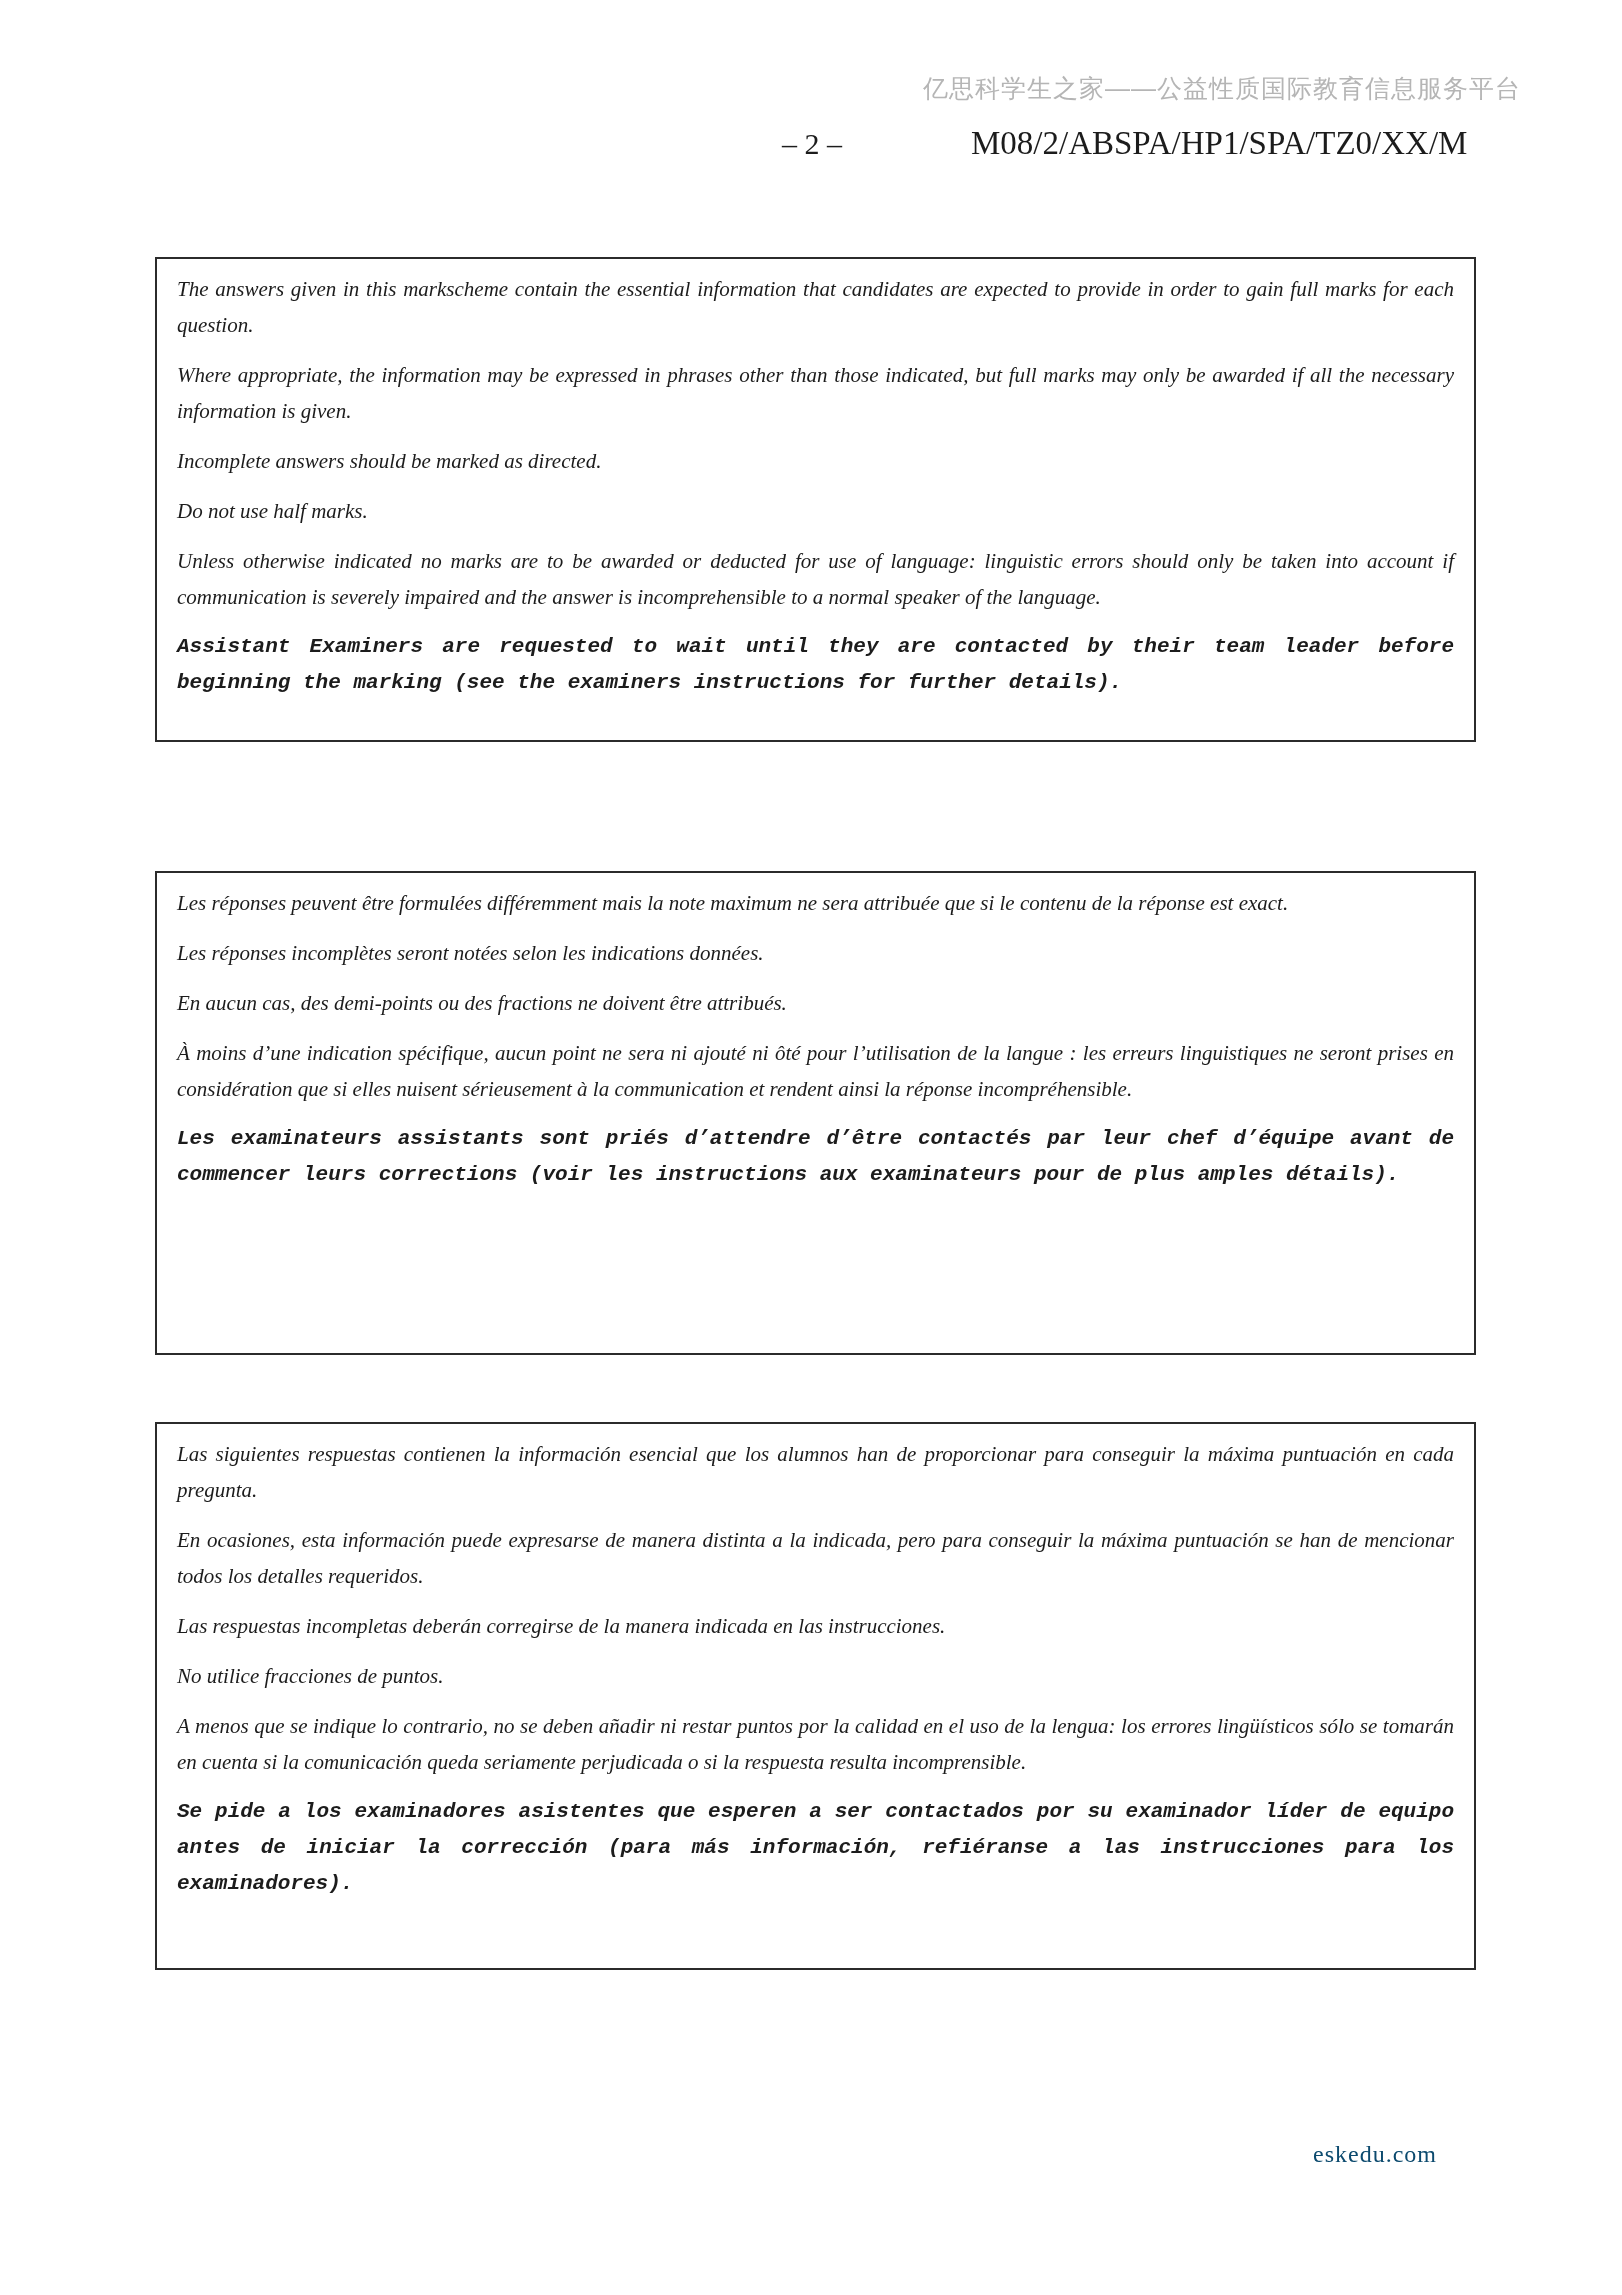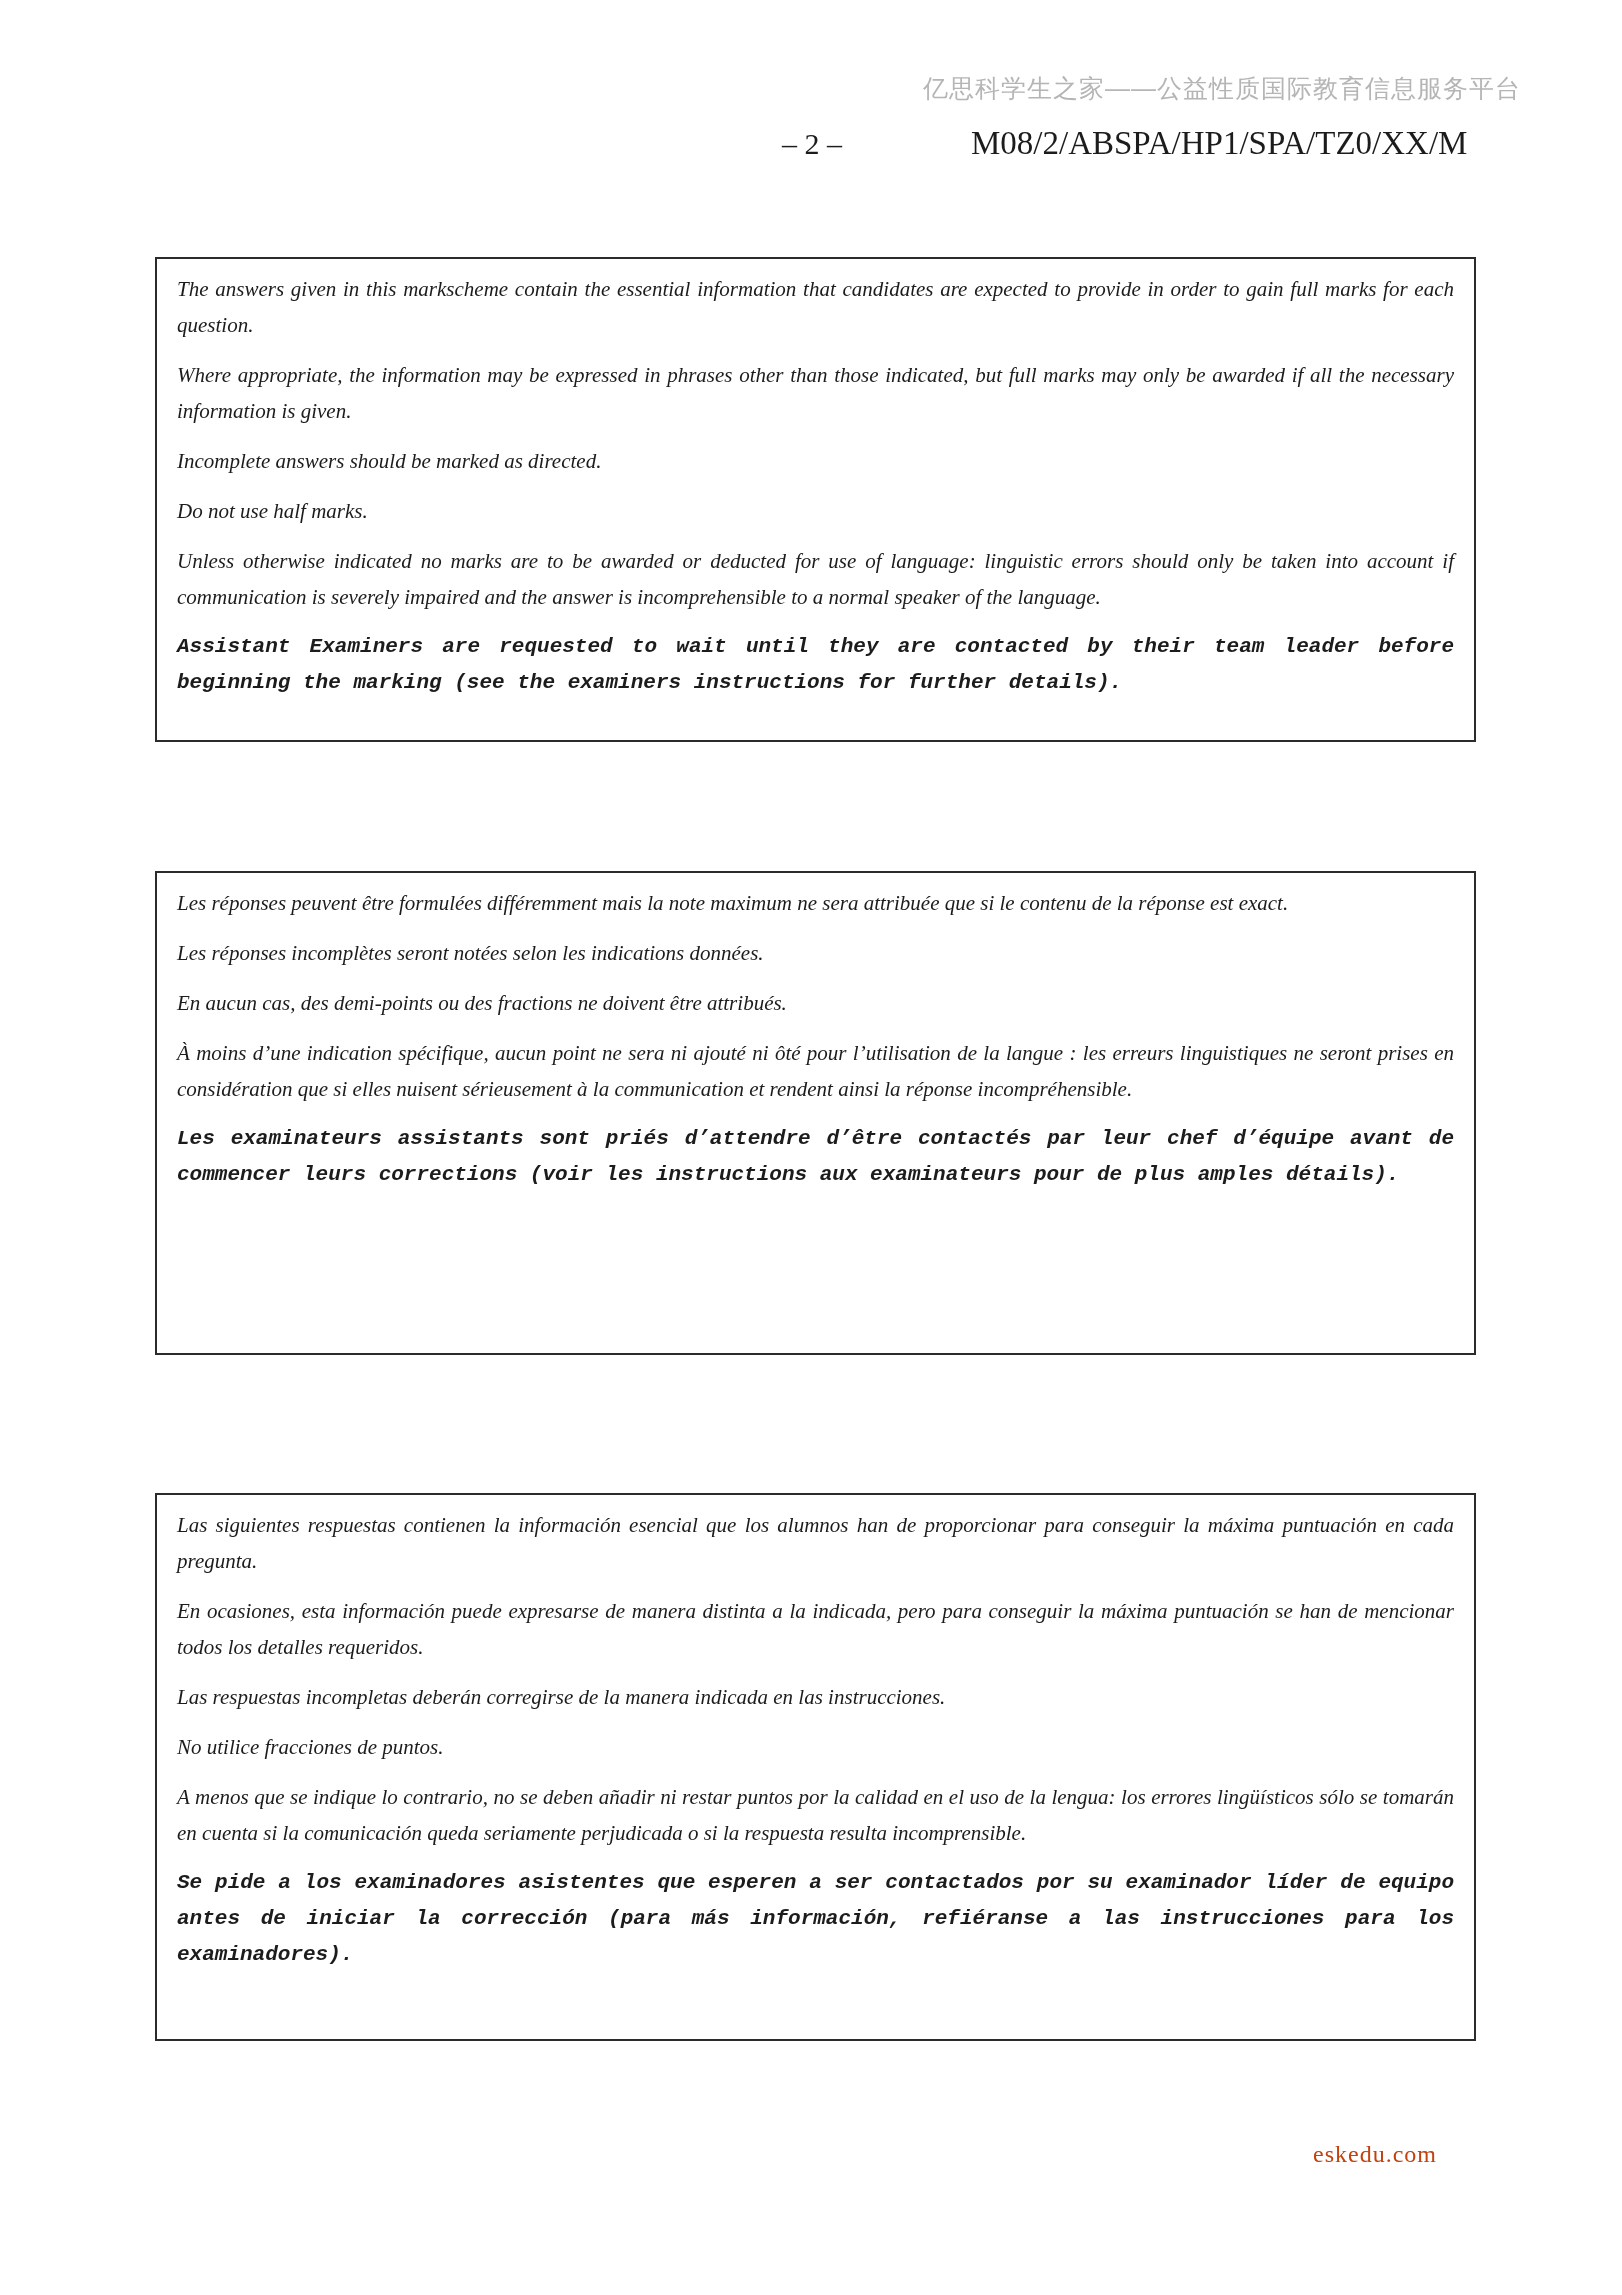--- a/index.html
+++ b/index.html
@@ -53,32 +53,32 @@
     width: 1277px;
     border: 2px solid #2b2b2b;
     padding: 12px 20px 10px 20px;
     font-style: italic;
     font-size: 21px;
     line-height: 36px;
     text-align: justify;
   }
   .notes-box.box-en { top: 257px;  height: 459px; }
   .notes-box.box-fr { top: 871px;  height: 458px; }
-  .notes-box.box-es { top: 1493px; height: 522px; }
+  .notes-box.box-es { top: 1422px; height: 522px; }
   .notes-box p {
     margin: 0 0 14px 0;
   }
   .notes-box p:last-child { margin-bottom: 0; font-family: Liberation Mono, monospace; }
   .notes-box p.bold { font-weight: bold; }
   .footer-site {
     position: absolute;
     top: 2141px;
     left: 1313px;
     font-size: 24px;
-    color: #c2410c;
+    color: #0c4a6e;
     letter-spacing: 1px;
   }
 </style>
 </head>
 <body>
 
 <div class="page">
 
   <div class="watermark">亿思科学生之家——公益性质国际教育信息服务平台</div>
 

